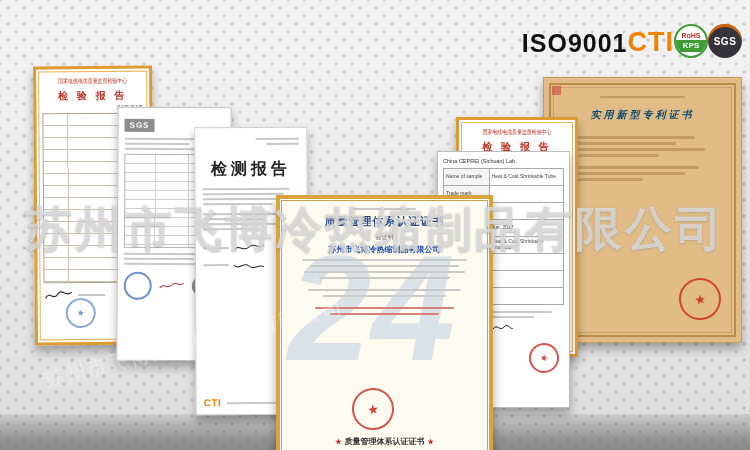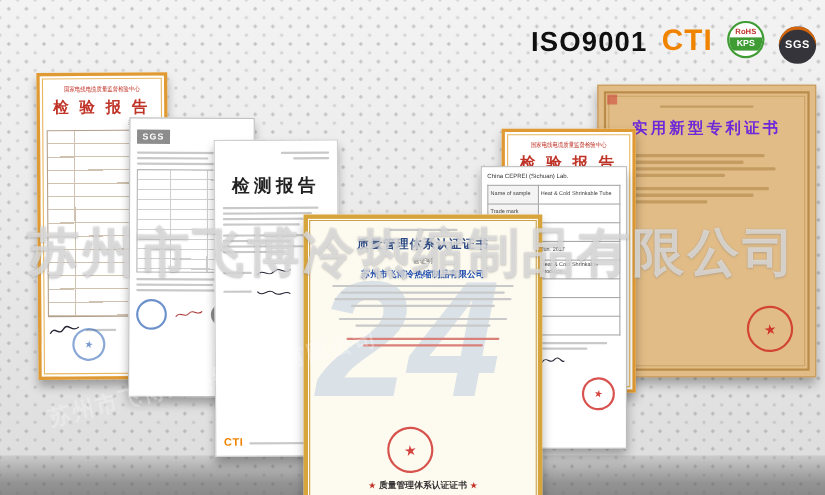--- a/index.html
+++ b/index.html
@@ -7,21 +7,21 @@
   .stage{position:relative;width:750px;height:450px;overflow:hidden;
     background:linear-gradient(180deg,#f3f3f3 0%,#e8e8e8 55%,#dedede 92%);}
   .floor{position:absolute;left:0;right:0;bottom:0;height:36px;
     background:linear-gradient(180deg,#cccccc 0%,#939393 70%,#8a8a8a 100%);}
   .dots{position:absolute;inset:0;pointer-events:none;
     background-image:radial-gradient(rgba(105,105,105,.32) 1.2px,transparent 1.9px),
                      radial-gradient(rgba(105,105,105,.22) 1.1px,transparent 1.8px);
     background-size:16px 16px,16px 16px;background-position:0 0,8px 8px;}
 
   
-  .logos{position:absolute;top:10px;right:8px;display:flex;align-items:center;gap:13px;z-index:9;}
+  .logos{position:absolute;top:10px;right:8px;display:flex;align-items:flex-end;z-index:9;}
   .iso{font-size:25px;font-weight:bold;color:#101010;letter-spacing:1px;margin-top:8px;}
   .cti{font-size:27px;font-weight:800;color:#f08300;margin-top:5px;letter-spacing:1px;}
   .badge{border-radius:50%;display:flex;flex-direction:column;align-items:center;justify-content:center;overflow:hidden;}
   .rohs{width:30px;height:30px;border:2px solid #3f9c35;background:#fff;margin-top:3px;}
   .rohs .r1{font-size:7px;font-weight:bold;color:#c2322b;line-height:9px;}
   .rohs .r2{font-size:8px;font-weight:bold;color:#fff;background:#3f9c35;width:100%;text-align:center;line-height:12px;}
   .sgsb{width:34px;height:34px;background:#35343a;margin-top:14px;box-shadow:inset 0 3px 0 rgba(240,110,0,.85);}
   .sgsb span{font-size:10px;font-weight:bold;color:#fff;letter-spacing:.5px;}
 
   
@@ -31,21 +31,21 @@
   .ln.red{background:#d98079;}
   .tc{text-align:center;}
   .tr{text-align:right;}
   .red{color:#c03428;}
 
   
   .frame-orange{border:3px solid #e09a33;box-shadow:inset 0 0 0 2px #fff,inset 0 0 0 3px #e8b65f,0 6px 9px rgba(0,0,0,.30);}
   .c-a{left:34px;top:66px;width:101px;height:257px;z-index:1;padding:8px 6px;transform:rotate(-.4deg);}
   .c-f{left:456px;top:117px;width:104px;height:218px;z-index:2;padding:8px 6px;}
   .rep-org{font-size:6px;color:#c03428;white-space:nowrap;transform:scaleX(.82);transform-origin:center;}
-  .rep-title{font-size:14px;font-weight:bold;color:#c03428;letter-spacing:3px;margin:3px 0 1px;}
+  .rep-title{font-size:10px;font-weight:bold;color:#c03428;letter-spacing:3px;margin:3px 0 1px;}
   .rep-page{font-size:5px;color:#555;}
   .rule-table{border:1px solid #b3a08c;height:168px;margin-top:3px;
     background-image:repeating-linear-gradient(180deg,transparent 0 11px,#cfc2b0 11px 12px),
       linear-gradient(90deg,transparent 0 24%,#cfc2b0 24% calc(24% + 1px),transparent calc(24% + 1px) 100%);}
   .sig-row{display:flex;align-items:center;gap:4px;margin-top:5px;}
 
   
   .c-b{left:117px;top:107px;width:100px;height:240px;z-index:2;border:1px solid #bfbfbf;padding:6px;transform:rotate(.3deg);}
   .sgs-box{display:inline-block;background:#8d8d8d;color:#fff;font-weight:bold;font-size:8px;padding:2px 5px;letter-spacing:1px;}
   .grid-b{border:1px solid #b5b5b5;height:92px;margin-top:4px;
@@ -82,21 +82,21 @@
   .cep-org{font-size:5.5px;color:#333;}
   table.cep{width:100%;border-collapse:collapse;margin-top:4px;}
   table.cep td{border:1px solid #a9a9a9;font-size:5px;color:#444;padding:2px 2px;height:12px;line-height:1.15;}
   table.cep td.lbl{width:38%;background:#f4f4f4;}
   .cep-foot{display:flex;align-items:center;gap:4px;margin-top:6px;font-size:5.5px;color:#333;}
 
   
   .c-g{left:543px;top:77px;width:165px;height:228px;z-index:1;background:#e2bc86;
     border:1px solid #c79c5c;box-shadow:inset 0 0 0 5px #e2bc86,inset 0 0 0 7px #b98c49,inset 0 0 0 9px #e2bc86,inset 0 0 0 10px #caa266,0 6px 9px rgba(0,0,0,.30);
     padding:18px 16px;}
-  .pat-title{font-size:14px;font-weight:bold;color:#6d28d9;letter-spacing:3px;margin-top:10px;}
+  .pat-title{font-size:10px;font-weight:bold;color:#0c4a6e;letter-spacing:3px;margin-top:10px;font-style:italic;}
   .c-g .ln{background:#c49c62;}
   .pat-corner{position:absolute;left:8px;top:8px;width:9px;height:9px;background:rgba(200,60,50,.55);}
 
   
   .wm{position:absolute;left:0;right:0;top:198px;z-index:7;text-align:center;
     font-size:47px;font-weight:bold;letter-spacing:3px;color:rgba(255,255,255,.55);
     text-shadow:0 0 1px rgba(140,140,140,.6),0 1px 2px rgba(120,120,120,.35);pointer-events:none;white-space:nowrap;}
   .wm2{position:absolute;left:40px;top:330px;z-index:7;transform:rotate(-14deg);
     font-size:20px;font-weight:bold;color:rgba(255,255,255,.28);letter-spacing:2px;pointer-events:none;white-space:nowrap;}
   svg.sig{display:block;}

